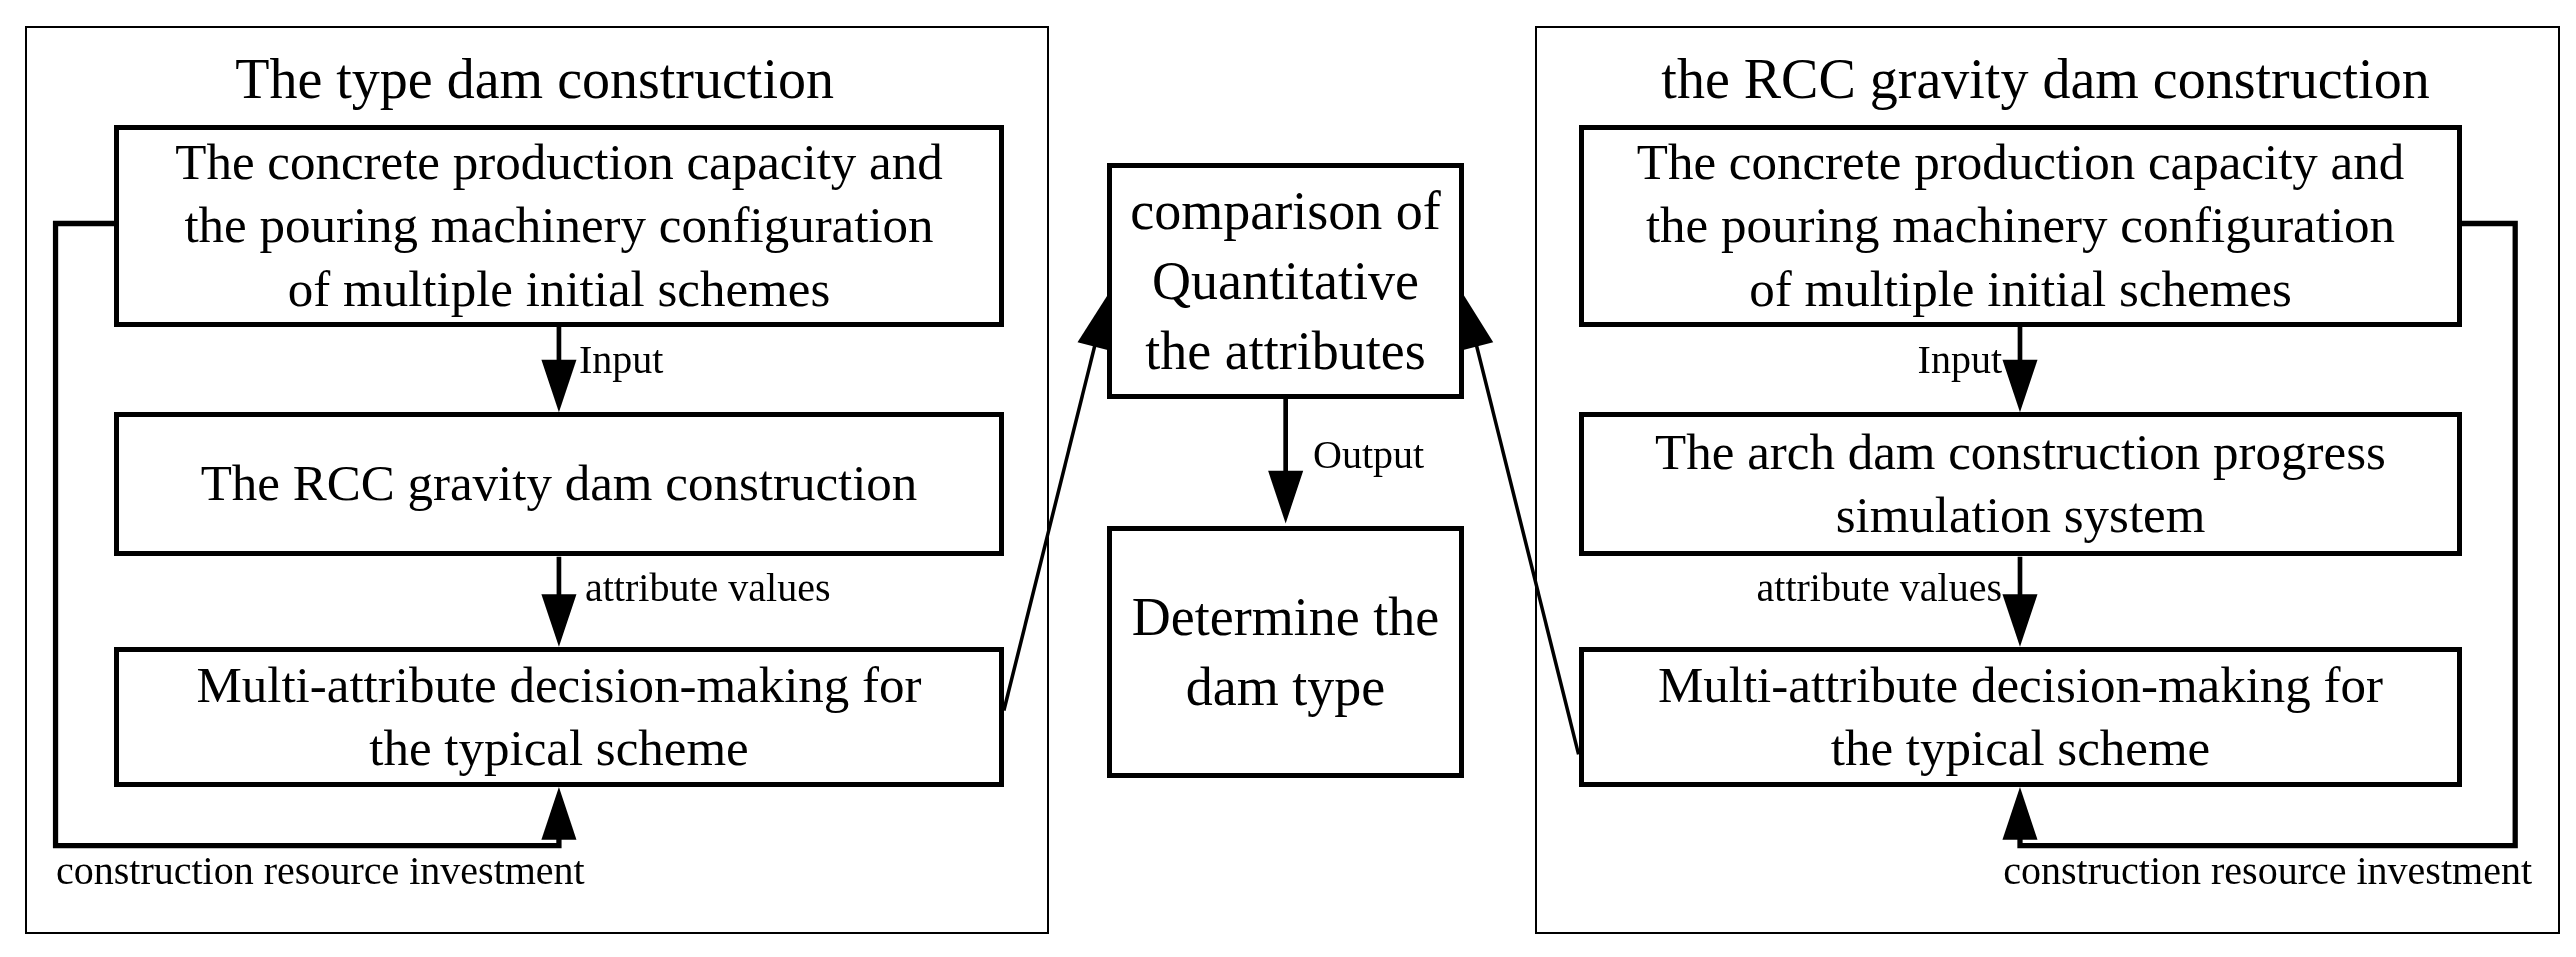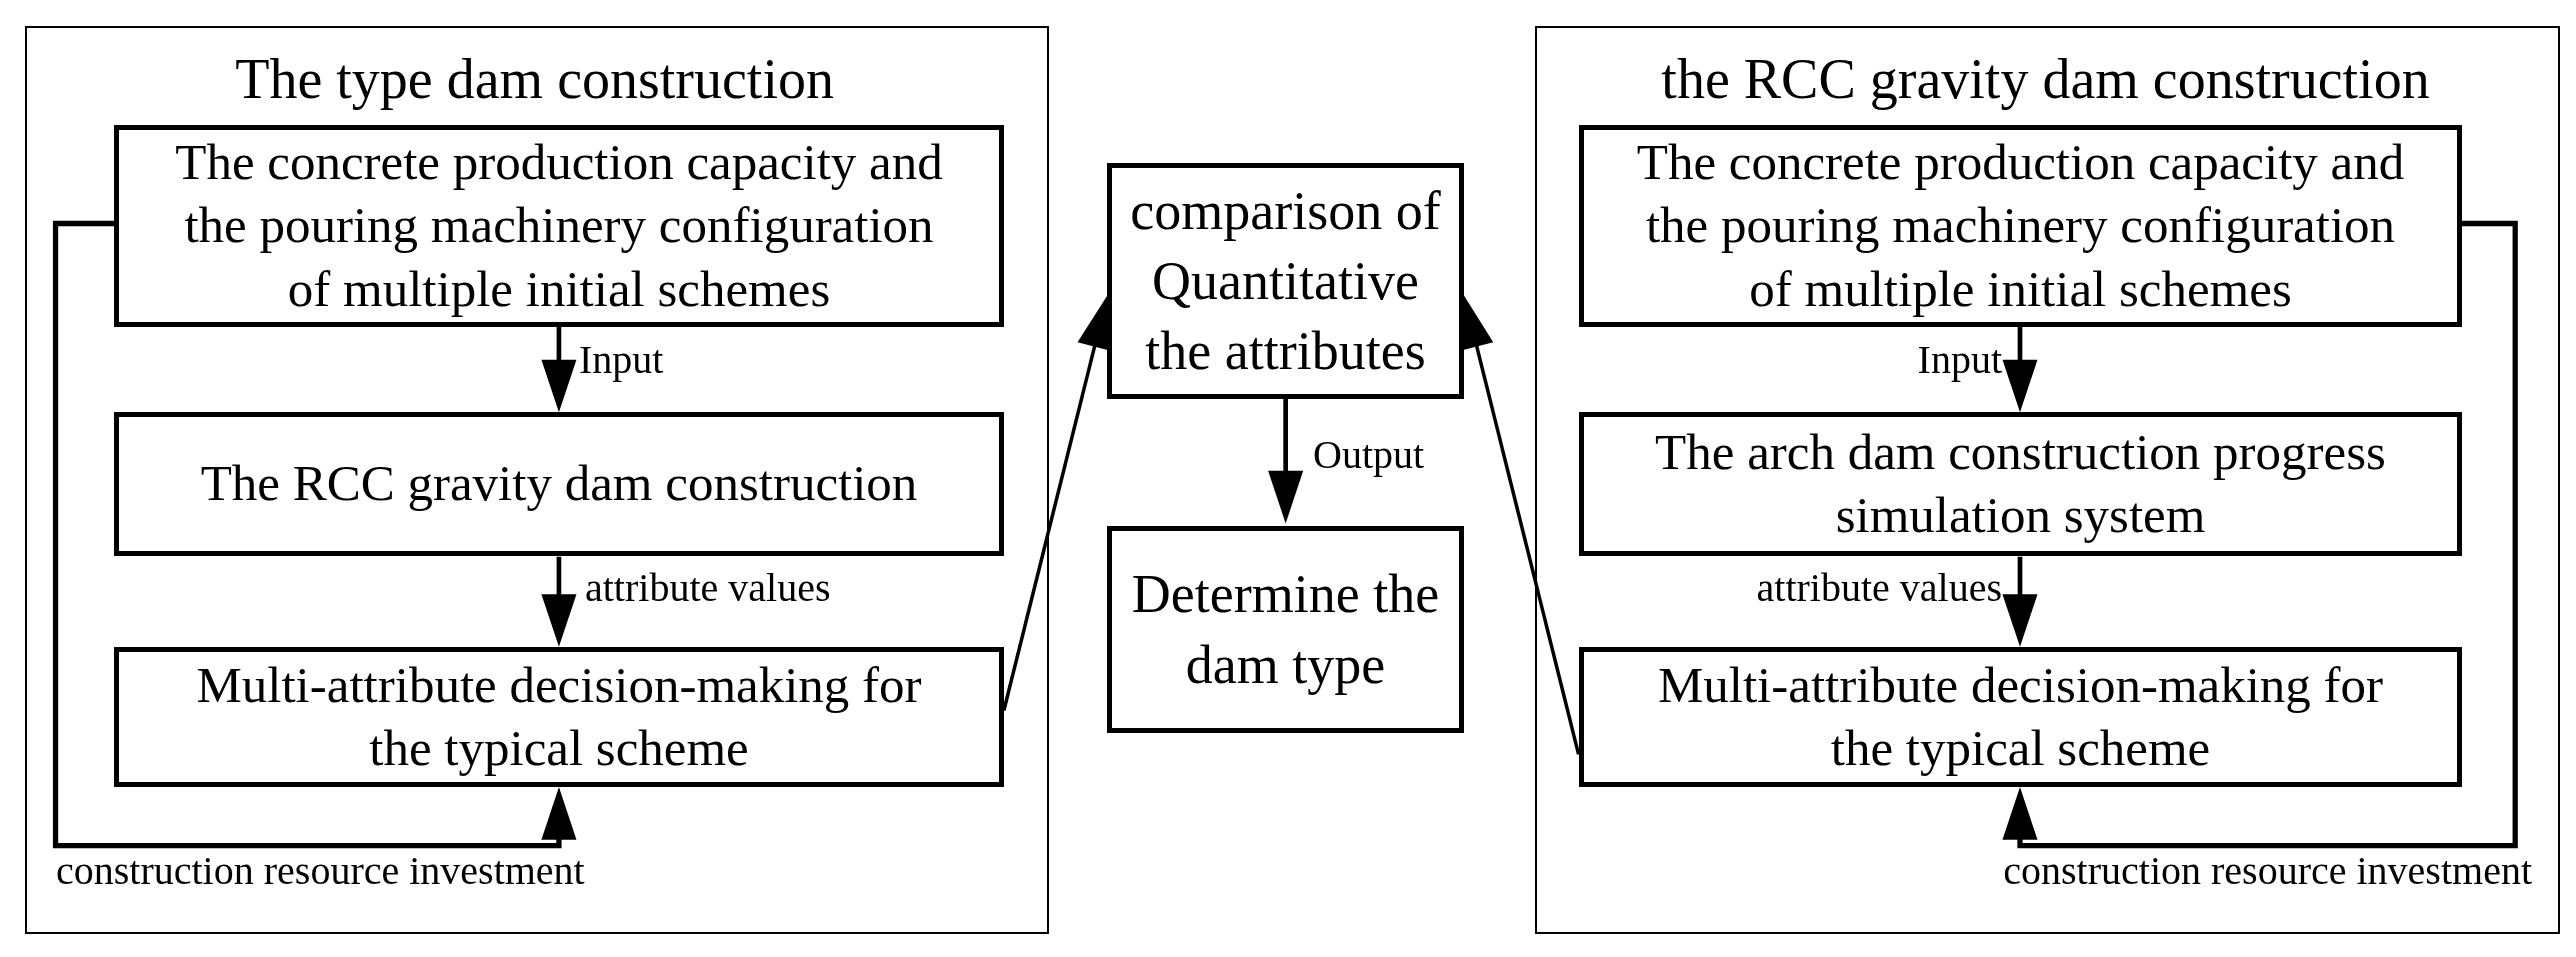--- a/index.html
+++ b/index.html
@@ -93,21 +93,21 @@
     <div>the typical scheme</div>
   </div>
   <div class="lbl" style="left:56px; top:847px;">construction resource investment</div>
 
   <div class="node mid" style="left:1107px; top:163px; width:357px; height:236px;">
     <div>comparison of</div>
     <div>Quantitative</div>
     <div>the attributes</div>
   </div>
   <div class="lbl" style="left:1313px; top:431px;">Output</div>
-  <div class="node mid" style="left:1107px; top:526px; width:357px; height:207px;">
+  <div class="node mid" style="left:1107px; top:526px; width:357px; height:252px;">
     <div>Determine the</div>
     <div>dam type</div>
   </div>
 
   <div class="panel" style="left:1535px; top:26px; width:1021px; height:904px;"></div>
   <div class="ptitle" style="left:1535px; top:46px; width:1021px;">the RCC gravity dam construction</div>
 
   <div class="node" style="left:1579px; top:125px; width:883px; height:202px;">
     <div>The concrete production capacity and</div>
     <div>the pouring machinery configuration</div>

